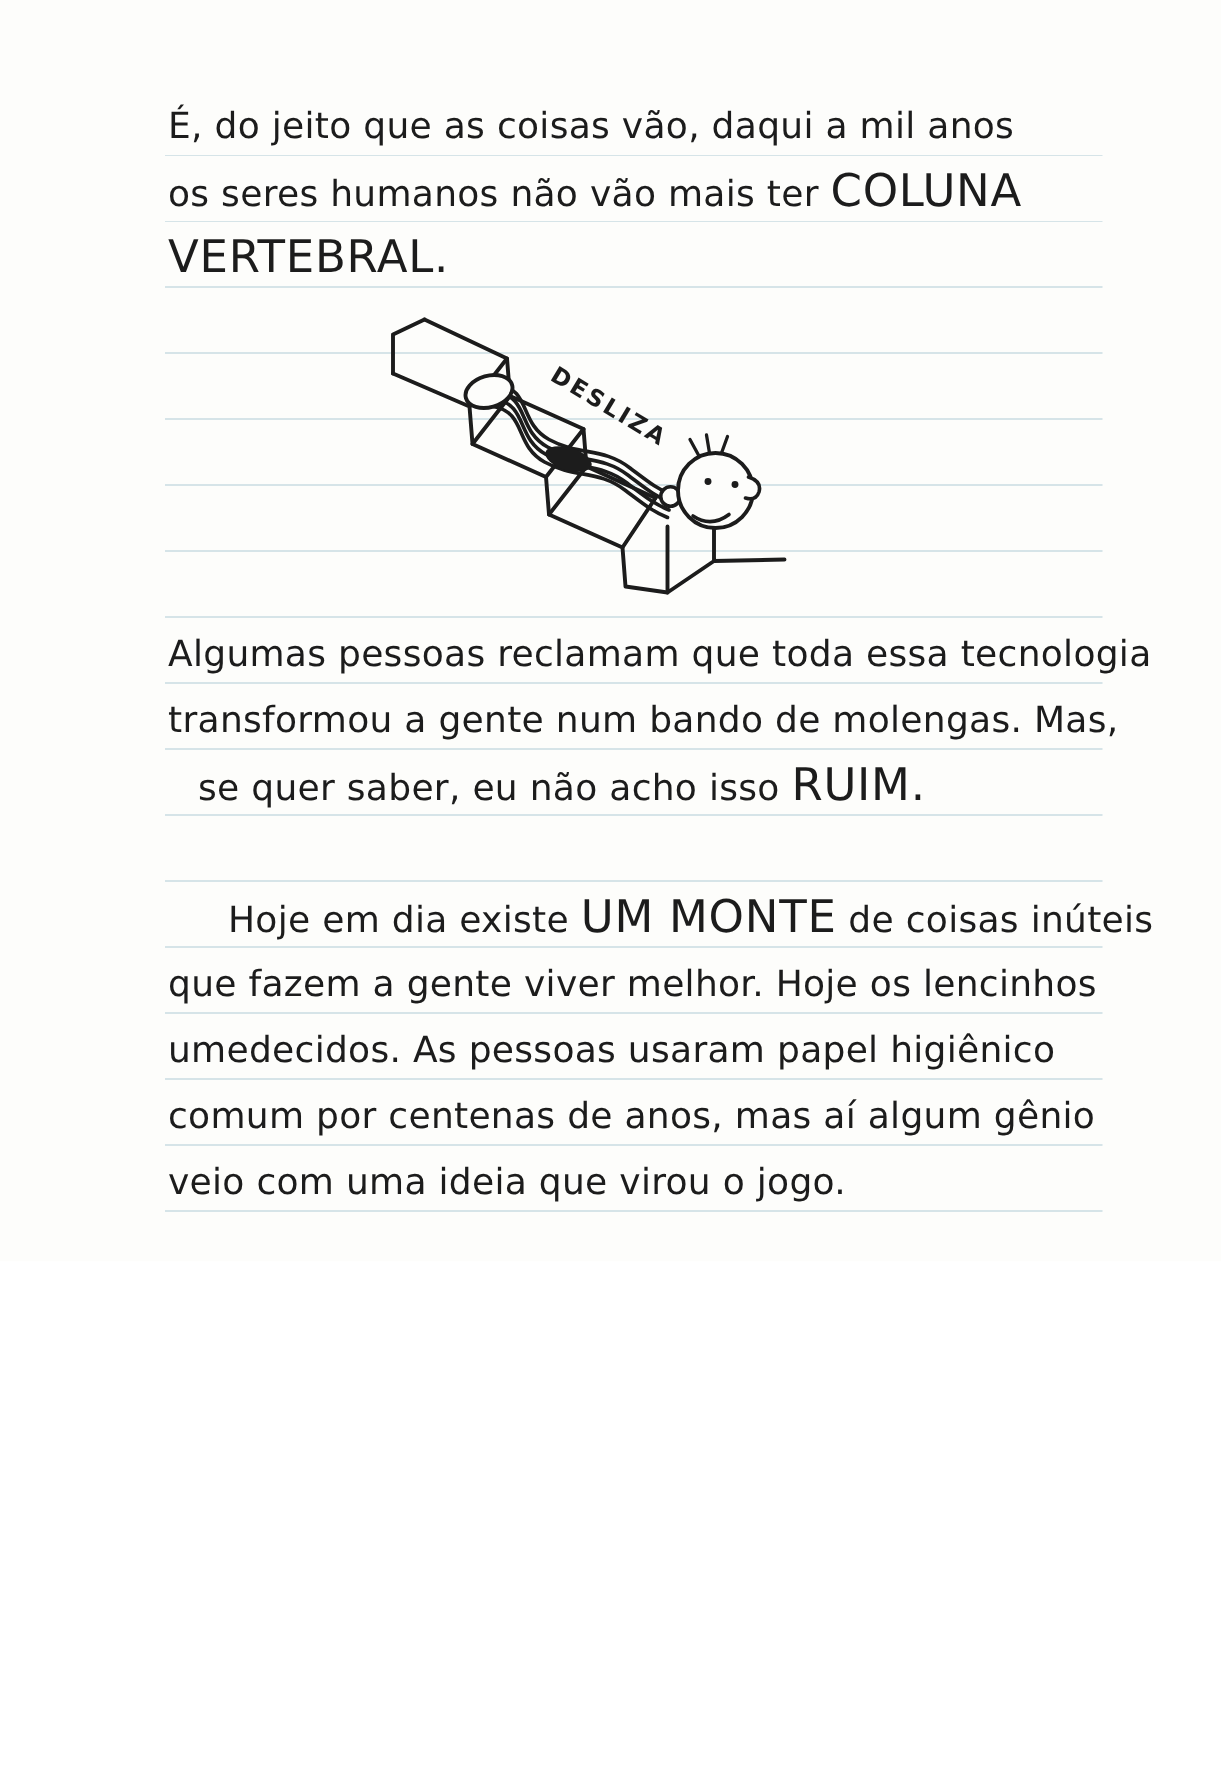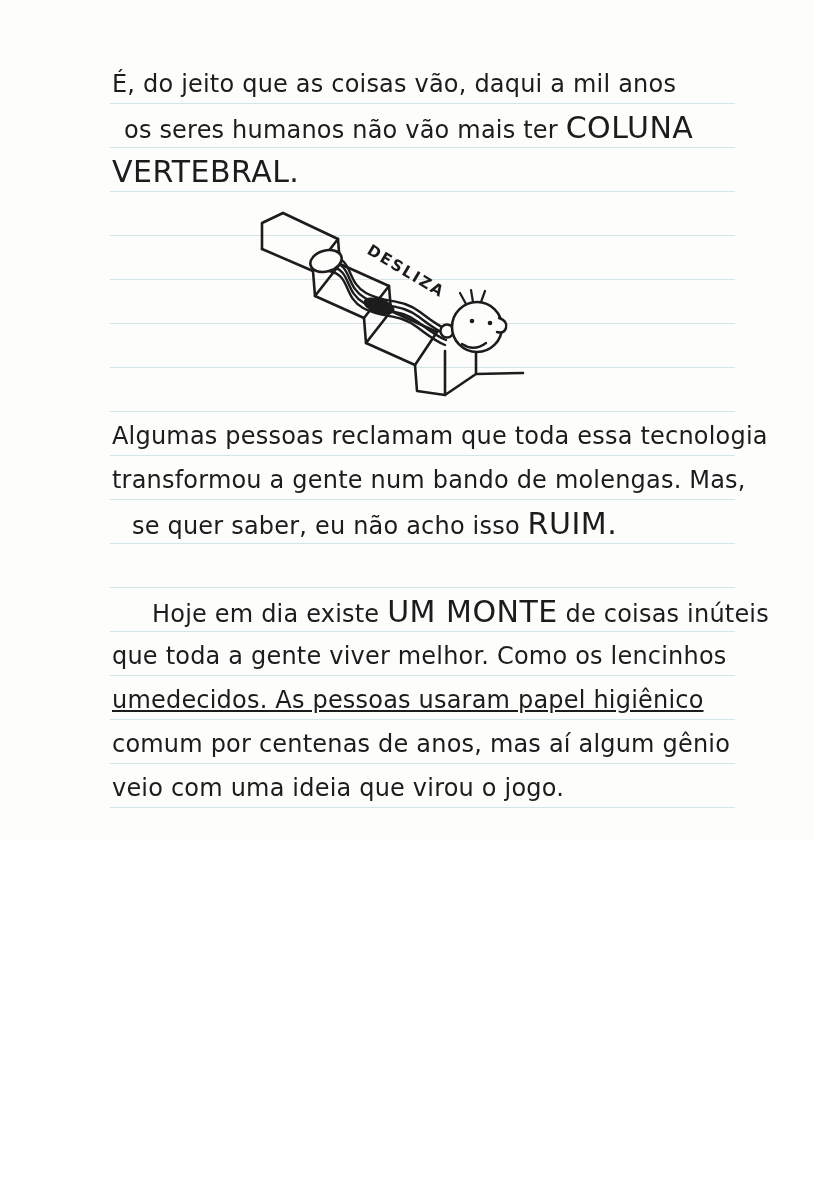--- a/index.html
+++ b/index.html
@@ -39,28 +39,28 @@
 </style>
 </head>
 <body>
 
 <div class="page">
 
   <div class="rules"></div>
 
   <div id="text-layer">
       <div class="text-line" style="top: 65px;"><span class="seg">É, do jeito que as coisas vão, daqui a mil anos</span></div>
-      <div class="text-line" style="top: 109px; margin-left: 12px;"><span class="seg">os seres humanos não vão mais ter </span><span class="seg caps">COLUNA</span></div>
+      <div class="text-line" style="top: 109px;"><span class="seg">os seres humanos não vão mais ter </span><span class="seg caps">COLUNA</span></div>
       <div class="text-line" style="top: 153px;"><span class="seg caps">VERTEBRAL.</span></div>
       <div class="text-line" style="top: 417px; text-align: right;"><span class="seg">Algumas pessoas reclamam que toda essa tecnologia</span></div>
       <div class="text-line" style="top: 461px;"><span class="seg">transformou a gente num bando de molengas. Mas,</span></div>
       <div class="text-line" style="top: 505px; margin-left: 20px;"><span class="seg">se quer saber, eu não acho isso </span><span class="seg caps">RUIM.</span></div>
       <div class="text-line" style="top: 593px; margin-left: 40px;"><span class="seg">Hoje em dia existe </span><span class="seg caps">UM MONTE</span><span class="seg"> de coisas inúteis</span></div>
-      <div class="text-line" style="top: 637px;"><span class="seg">que toda a gente viver melhor. Como os lencinhos</span></div>
-      <div class="text-line" style="top: 681px; text-decoration: underline;"><span class="seg">umedecidos. As pessoas usaram papel higiênico</span></div>
+      <div class="text-line" style="top: 637px;"><span class="seg">que fazem a gente viver melhor. Hoje os lencinhos</span></div>
+      <div class="text-line" style="top: 681px;"><span class="seg">umedecidos. As pessoas usaram papel higiênico</span></div>
       <div class="text-line" style="top: 725px;"><span class="seg">comum por centenas de anos, mas aí algum gênio</span></div>
       <div class="text-line" style="top: 769px;"><span class="seg">veio com uma ideia que virou o jogo.</span></div>
     </div>
 
   <svg id="stairs-svg" class="illus" width="312" height="218" viewBox="228 203 312 218">
     <g stroke="var(--ink)" stroke-width="2.6" fill="none" stroke-linecap="round" stroke-linejoin="round">
       <path d="M262,223 L283,213 M262,223 L262,249"></path>
       <path d="M283,213 L338,239 L340,264 L389,286 L391,311 L437,332"></path>
       <path d="M262,249 L313,271 L315,296 L364,318 L366,343 L415,365 L417,391 L445,395"></path>
       <path d="M313,271 L338,239 M315,296 L340,264 M364,318 L389,286 M366,343 L391,311 M415,365 L437,332"></path>

